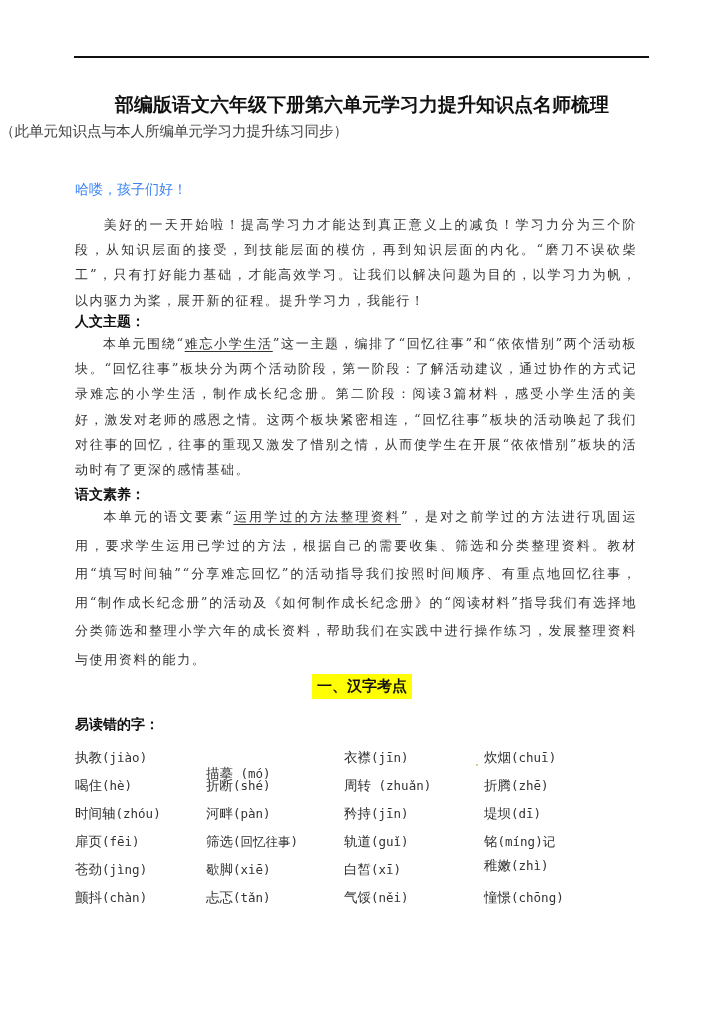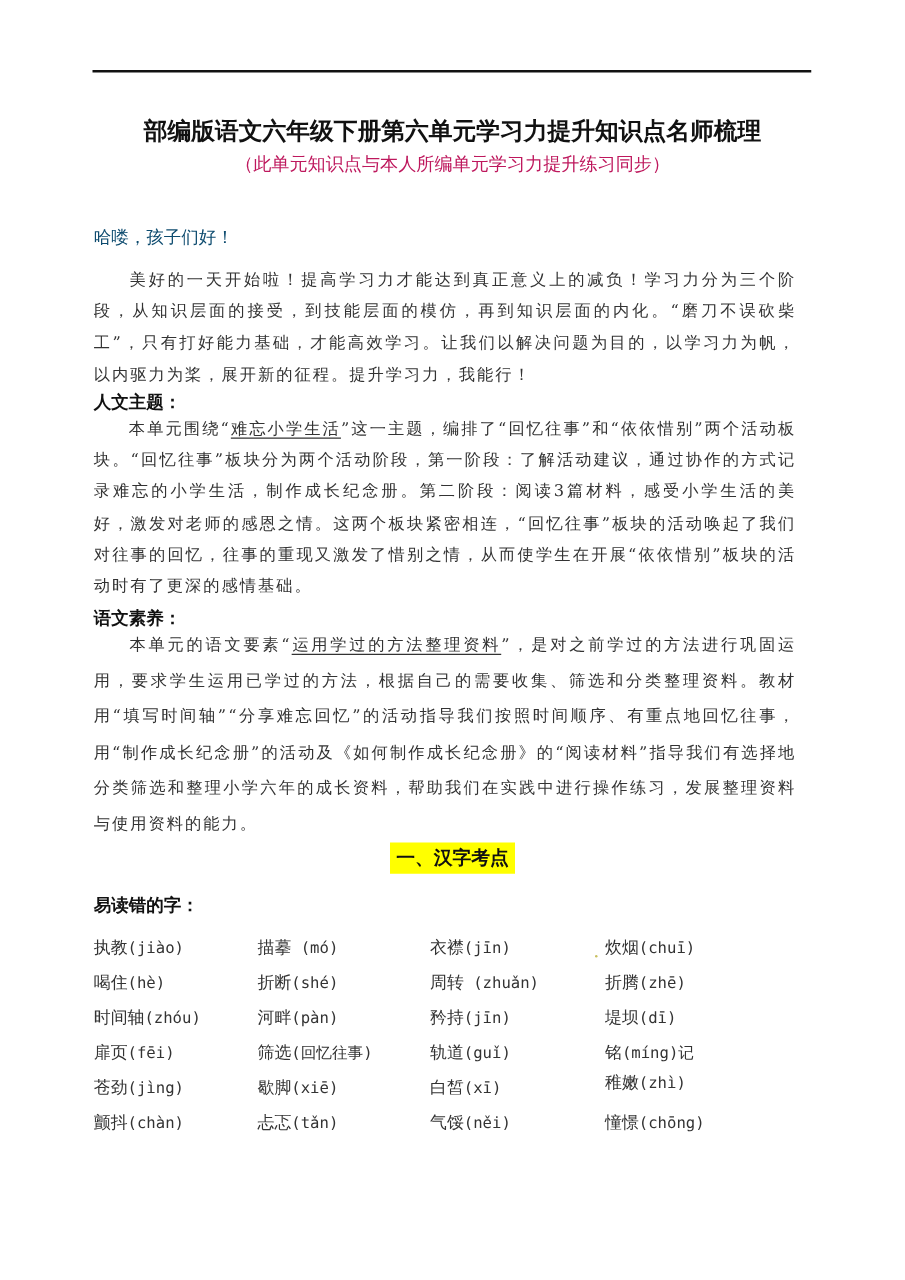--- a/index.html
+++ b/index.html
@@ -2,24 +2,24 @@
 <html><head>
 <meta charset="utf-8">
 <style>
   html, body { margin: 0; padding: 0; background: #ffffff; }
   body { width: 724px; height: 1024px; position: relative; overflow: hidden;
          font-family: "DejaVu Serif", "Liberation Serif", serif; color: #222; }
   .top-rule { position: absolute; left: 74px; top: 56px; width: 575px; height: 2px; background: #111; }
   .title { position: absolute; left: 0; width: 724px; top: 92px; text-align: center;
            font-family: Liberation Mono, monospace; font-weight: bold;
            font-size: 19px; color: #111; letter-spacing: 0px; }
-  .subtitle { position: absolute; left: 0; width: 724px; top: 122px; text-align: center;
-              font-family: "DejaVu Sans", "Liberation Sans", sans-serif; font-size: 14.5px; color: #be185d; }
+  .subtitle { position: absolute; left: 0; width: 724px; top: 122px; 
+              font-family: "DejaVu Sans", "Liberation Sans", sans-serif; font-size: 14.5px; color: #404040; }
   .greeting { position: absolute; left: 75px; top: 181px; font-family: "DejaVu Sans", "Liberation Sans", sans-serif;
-              font-size: 14px; color: #0c4a6e; }
+              font-size: 14px; color: #3b82f6; }
   .para { position: absolute; left: 75px; width: 562px; font-size: 13px; line-height: 25.2px;
           color: #333; text-align: justify; letter-spacing: 1.6px; }
   .para .indent { display: inline-block; width: 28px; }
   .heading { position: absolute; left: 75px; font-family: "DejaVu Sans", "Liberation Sans", sans-serif;
              font-weight: bold; font-size: 14px; color: #111; }
   .ul { text-decoration: underline; text-underline-offset: 3px; }
   .section-title-wrap { position: absolute; left: 0; width: 724px; top: 674px; text-align: center; }
   .section-title { display: inline-block; background: #ffff00; padding: 3px 5px;
                    font-family: "DejaVu Sans", "Liberation Sans", sans-serif; font-weight: bold;
                    font-size: 15px; color: #111; }
@@ -48,21 +48,21 @@
 
 <div class="section-title-wrap">
   <span class="section-title">一、汉字考点</span>
 </div>
 
 <div class="heading" style="top:716px;">易读错的字：</div>
 
 <div class="word-grid">
 
   <div class="word" style="left:0;top:0"><span>执教</span><span class="py">(jiào)</span></div>
-  <div class="word" style="left:131px;top:0"><span>描摹</span><span class="py"> (mó)</span></div>
+  <div class="word" style="left:131px;top:16px"><span>描摹</span><span class="py"> (mó)</span></div>
   <div class="word" style="left:269px;top:0"><span>衣襟</span><span class="py">(jīn)</span></div>
   <div class="word" style="left:409px;top:0"><span>炊烟</span><span class="py">(chuī)</span></div>
 
   <div class="word" style="left:0;top:28px"><span>喝住</span><span class="py">(hè)</span></div>
   <div class="word" style="left:131px;top:28px"><span>折断</span><span class="py">(shé)</span></div>
   <div class="word" style="left:269px;top:28px"><span>周转</span><span class="py"> (zhuǎn)</span></div>
   <div class="word" style="left:409px;top:28px"><span>折腾</span><span class="py">(zhē)</span></div>
 
   <div class="word" style="left:0;top:56px"><span>时间轴</span><span class="py">(zhóu)</span></div>
   <div class="word" style="left:131px;top:56px"><span>河畔</span><span class="py">(pàn)</span></div>

